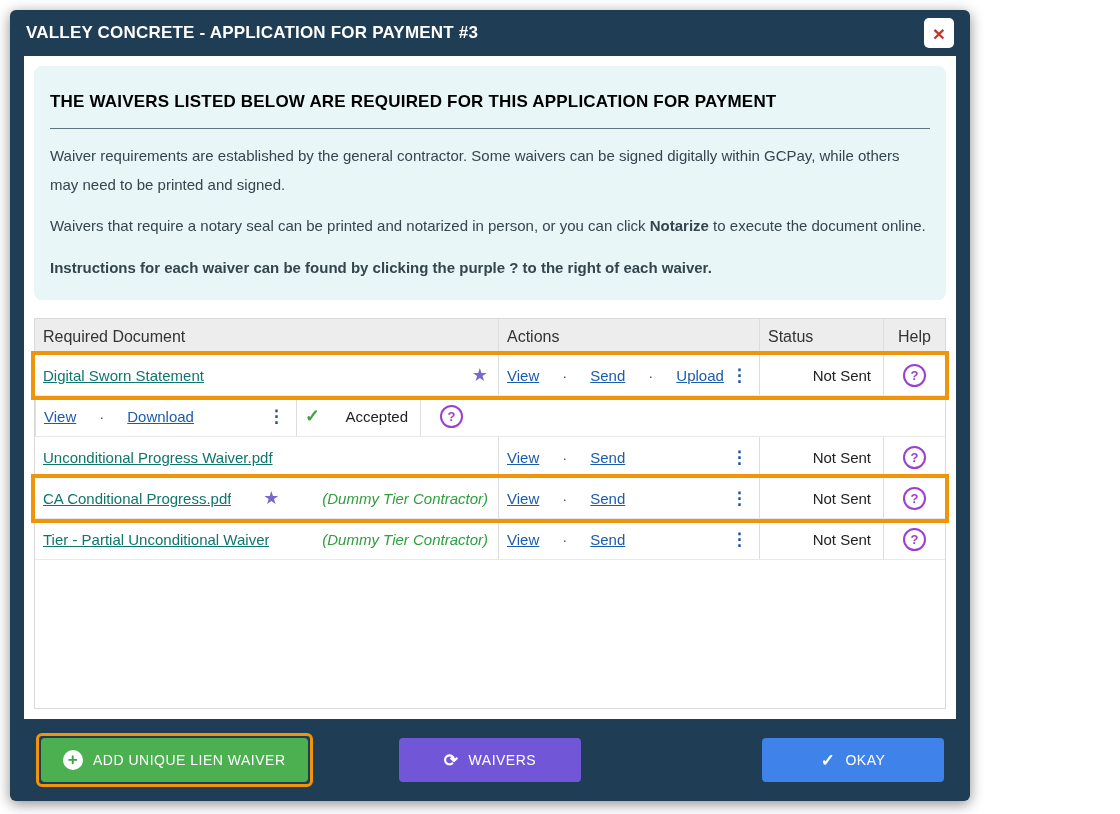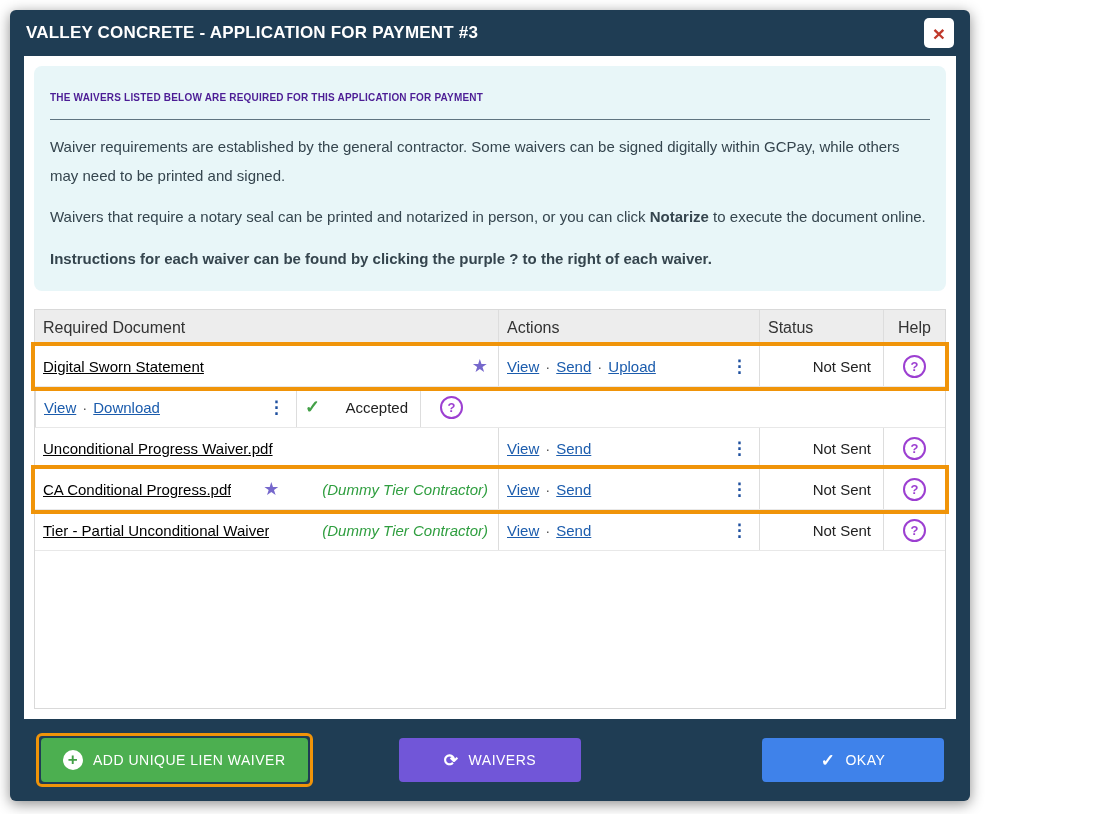--- a/index.html
+++ b/index.html
@@ -17,21 +17,21 @@
   .title { color:#ffffff; font-weight:bold; font-size:17px; letter-spacing:.2px; }
   .close-btn { width:30px; height:30px; background:#ffffff; border-radius:5px;
                display:flex; align-items:center; justify-content:center;
                color:#c0392b; font-size:21px; font-weight:bold; cursor:pointer; line-height:1; }
 
   
   .content { flex:1; margin:0 14px; background:#ffffff; padding:10px;
              display:flex; flex-direction:column; overflow:hidden; }
 
   .info-box { background:#e8f6f8; border-radius:8px; padding:26px 16px 18px; flex:none; }
-  .info-heading { font-size:10px; font-weight:bold; color:#4c1d95; letter-spacing:.2px; }
+  .info-heading { font-size:17px; font-weight:bold; color:#000000; letter-spacing:.2px; }
   .info-divider { border:none; border-top:1px solid #5f7480; margin:16px 0 4px; }
   .info-box p { font-size:15px; color:#35454e; line-height:1.9; margin:13px 0 0; }
   .bold { font-weight:bold; }
 
   
   .waiver-table { margin-top:18px; border:1px solid #d9d9d9; flex:1;
                   display:flex; flex-direction:column; min-height:0; }
   .thead { display:flex; background:#ededed; height:36px; flex:none;
            font-size:16px; color:#333333; }
   .trow { display:flex; height:41px; flex:none; border-bottom:1px solid #e8e8e8;
@@ -40,27 +40,27 @@
 
   .col-doc { flex:1; min-width:0; display:flex; align-items:center; padding:0 4px 0 8px; }
   .col-actions { width:261px; flex:none; display:flex; align-items:center;
                  justify-content:space-between; padding:0 8px; border-left:1px solid #dddddd; }
   .col-status { width:124px; flex:none; display:flex; align-items:center;
                 padding:0 12px 0 8px; border-left:1px solid #dddddd; }
   .col-help { width:62px; flex:none; display:flex; align-items:center;
               justify-content:center; border-left:1px solid #dddddd; }
   .thead .col-actions, .thead .col-status { justify-content:flex-start; }
 
-  .doc-link { color:#000000; text-decoration:underline; white-space:nowrap;
+  .doc-link { color:#0f766e; text-decoration:underline; white-space:nowrap;
               overflow:hidden; text-overflow:ellipsis; }
   .doc-right { margin-left:auto; display:flex; align-items:center; gap:9px; padding:0 6px 0 8px; }
   .star { color:#7668cc; font-size:18px; line-height:1; }
   .contractor { color:#2f9e3f; font-style:italic; white-space:nowrap;margin-left:34px; }
 
-  .action-links { display:flex; align-items:flex-end; gap:6px; white-space:nowrap; }
+  .action-links { display:flex; align-items:flex-end; gap:23px; white-space:nowrap; }
   .action-link { color:#1b5cad; text-decoration:underline; }
   .dot-sep { color:#555555; }
   .kebab { color:#1e4f9e; font-size:17px; font-weight:bold; padding:0 3px;
            cursor:pointer; line-height:1; }
 
   .check { color:#43a047; font-size:18px; font-weight:bold; }
   .status-label { margin-left:auto; color:#222222; }
 
   .help-btn { width:23px; height:23px; border:2px solid #9c3fd1; color:#9c3fd1;
               border-radius:50%; display:flex; align-items:center; justify-content:center;

